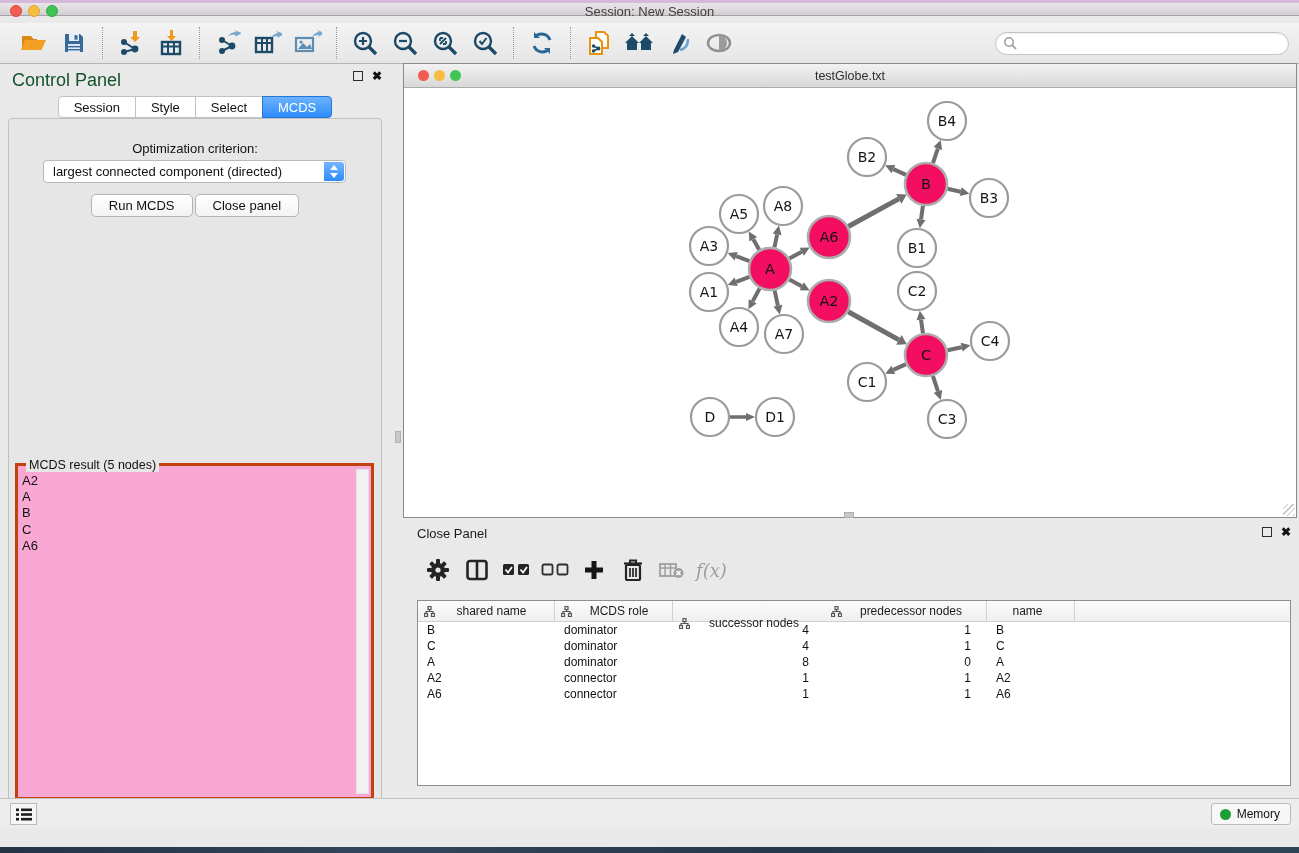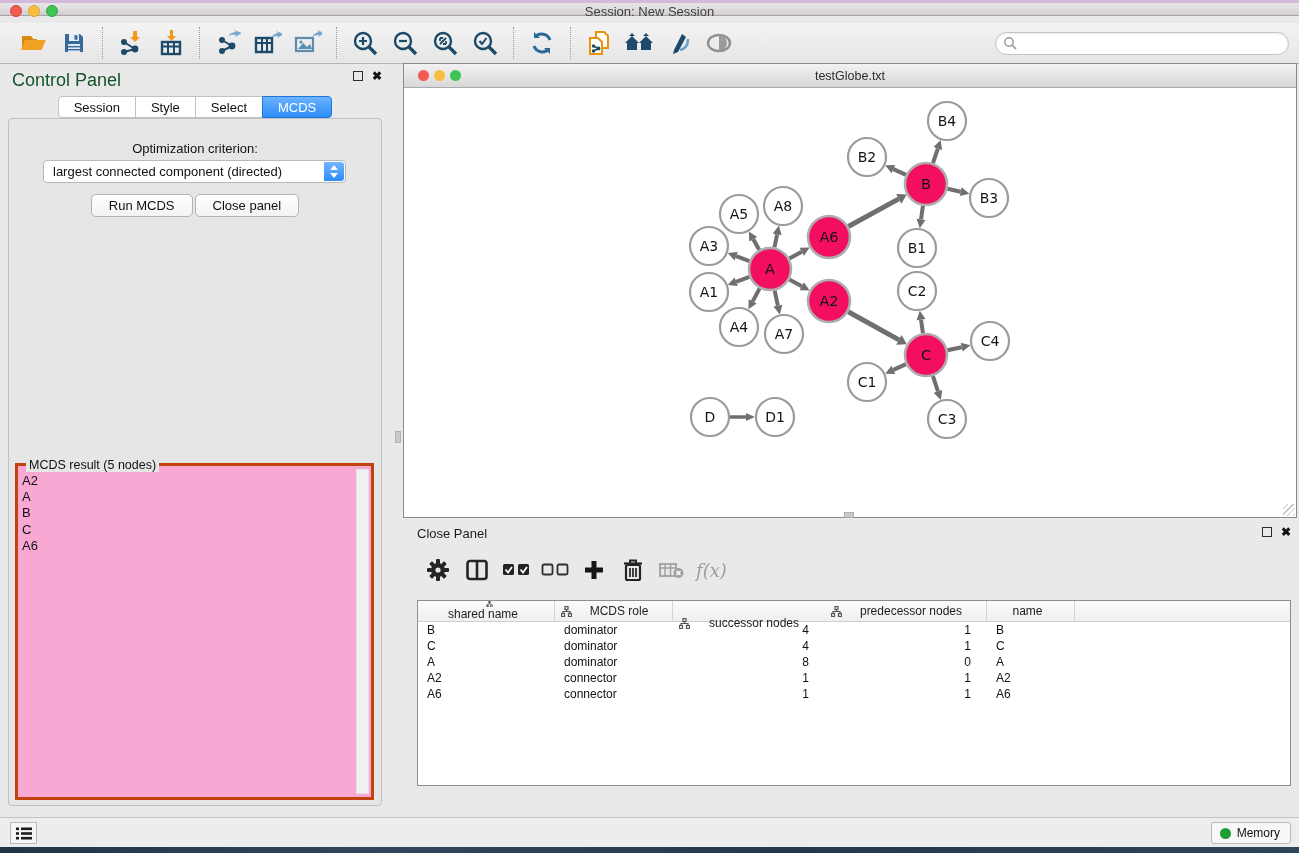--- a/index.html
+++ b/index.html
@@ -134,21 +134,21 @@
   .dt-hcell { display:flex; align-items:center; border-right:1px solid #d2d2d2; position:relative; }
   .dt-hcell .hicon { margin-left:6px; }
   .dt-hcell .hlabel { flex:1; text-align:center; padding-right:6px; }
   .dt-row { display:flex; height:15.9px; font-size:12px; color:#111; align-items:center; }
   .dt-cell { overflow:hidden; white-space:nowrap; }
   .dt-cell.l { padding-left:9px; text-align:left; }
   .dt-cell.r { padding-right:16px; text-align:right; }
   .bottom-tabs { position:absolute; left:0; right:0; top:268px; display:flex; justify-content:center; }
   
   .status-bar {
-    position:absolute; left:0; top:817px; width:1299px; height:30px;
+    position:absolute; left:0; top:798px; width:1299px; height:30px;
     background:#ededed; border-top:1px solid #c2c2c2;
   }
   .status-list-btn {
     position:absolute; left:10px; top:4px; width:27px; height:22px;
     background:#f6f6f6; border:1px solid #b9b9b9; display:flex; align-items:center; justify-content:center;
   }
   .memory-btn {
     position:absolute; right:8px; top:4px; height:22px; padding:0 10px 0 8px;
     background:#f7f7f7; border:1px solid #b9b9b9; border-radius:3px;
     display:flex; align-items:center; gap:6px; font-size:12px; color:#111;
@@ -510,21 +510,21 @@
             <rect x="1" y="3" width="16" height="12" fill="none" stroke="#a0a0a0" stroke-width="1.8"></rect>
             <path d="M1 7h16M6 3v12M11.5 3v12" stroke="#a0a0a0" stroke-width="1.5"></path>
             <circle cx="19.5" cy="12" r="5" fill="#a0a0a0"></circle>
             <path d="M17.5 10l4 4M21.5 10l-4 4" stroke="#fff" stroke-width="1.6"></path>
           </svg>
       </div>
       <div class="fx-label">f(x)</div>
     </div>
     <div class="data-table">
       <div class="dt-header" id="thead-row">
-          <div class="dt-hcell" style="width: 137px; flex-direction: column;">
+          <div class="dt-hcell" style="width: 137px;">
             <svg class="hicon" width="11" height="11" viewBox="0 0 11 11">
               <rect x="4" y="0.5" width="3" height="3" fill="none" stroke="#555" stroke-width="1.2"></rect>
               <rect x="0.5" y="7.5" width="3" height="3" fill="none" stroke="#555" stroke-width="1.2"></rect>
               <rect x="7.5" y="7.5" width="3" height="3" fill="none" stroke="#555" stroke-width="1.2"></rect>
               <path d="M5.5 3.5v2M2 7.5V5.5h7v2" fill="none" stroke="#555" stroke-width="1.2"></path>
             </svg>
             <span class="hlabel">shared name</span>
           </div>
           <div class="dt-hcell" style="width: 118px;">
             <svg class="hicon" width="11" height="11" viewBox="0 0 11 11">

